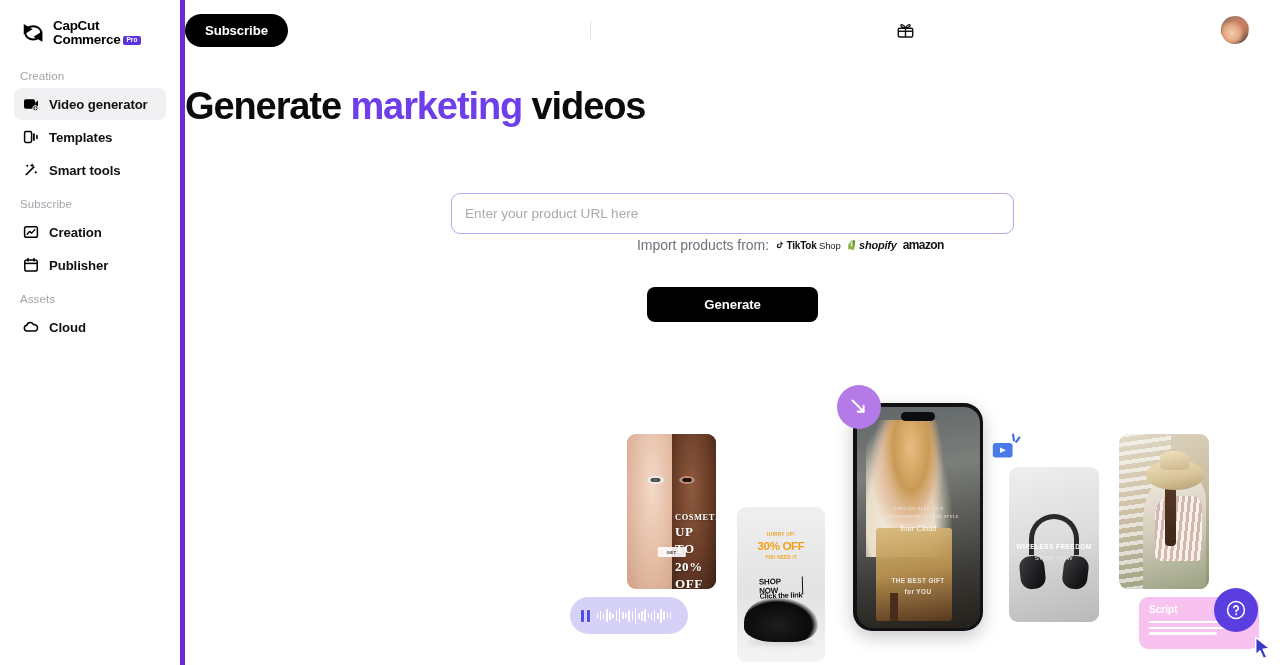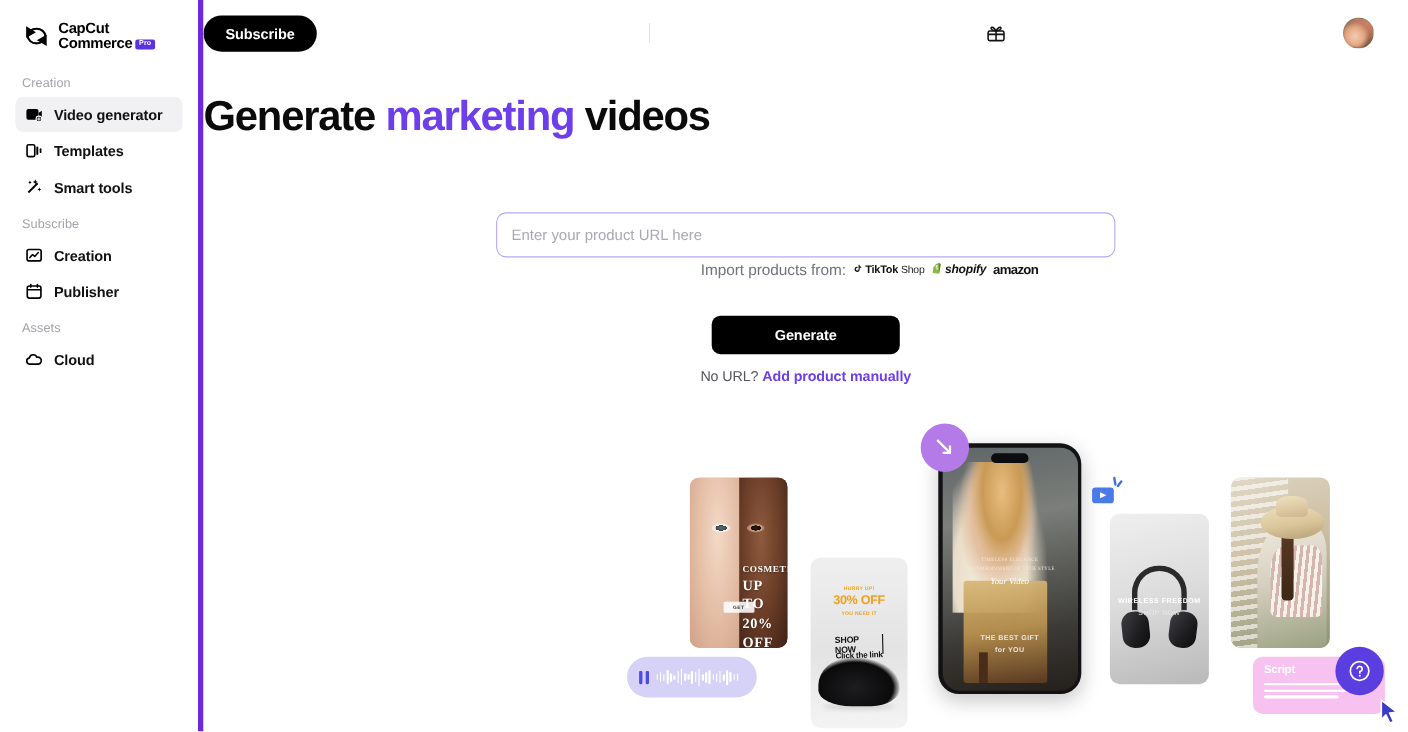--- a/index.html
+++ b/index.html
@@ -429,24 +429,20 @@
         <span class="amazon-smile">
           
         </span>
       </span>
     </div>
 
     <div class="generate-wrap">
       <button class="generate-btn">Generate</button>
     </div>
 
-    <div class="nourl-row">
-      <span>No URL?</span>
-      <span class="manual-link">Add product manually</span>
-    </div>
 
     <div class="art">
 
       <div class="card c-cosmetics">
         <div class="cos-bg"></div>
         <div class="cos-face-l"></div>
         <div class="cos-eye-l"></div>
         <div class="cos-face-r"></div>
         <div class="cos-eye-r"></div>
         <div class="cos-txt">
@@ -508,21 +504,21 @@
 
       <div class="phone">
         <div class="phone-screen">
           <div class="ph-notch"></div>
           <div class="ph-model"></div>
           <div class="ph-chair">
               <div class="ph-chair-leg"></div>
             </div>
           <div class="ph-t1">TIMELESS ELEGANCE</div>
           <div class="ph-t2">THE EMBODIMENT OF TRUE STYLE</div>
-          <div class="ph-brand">Your Video</div>
+          <div class="ph-brand">Your Cloud</div>
           <div class="ph-b1">THE BEST GIFT</div>
           <div class="ph-b2">for YOU</div>
         </div>
       </div>
 
       <div class="play-badge">
         <svg viewBox="0 0 40 36" width="36" height="33">
           <path d="M24.5 2.5 L25.5 9" stroke="#3c6fe0" stroke-width="2.4" stroke-linecap="round"></path>
           <path d="M31.5 6 L28 10.5" stroke="#3c6fe0" stroke-width="2.4" stroke-linecap="round"></path>
           <rect x="2" y="12" width="22" height="16" rx="3.4" fill="#4a7ae8"></rect>

